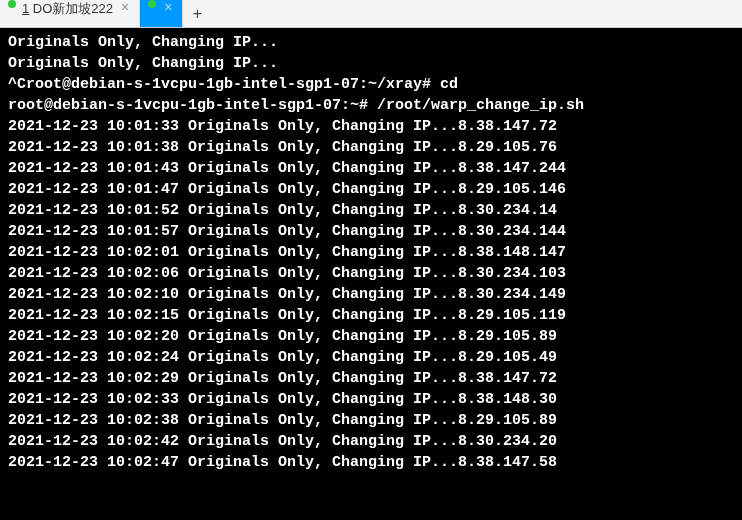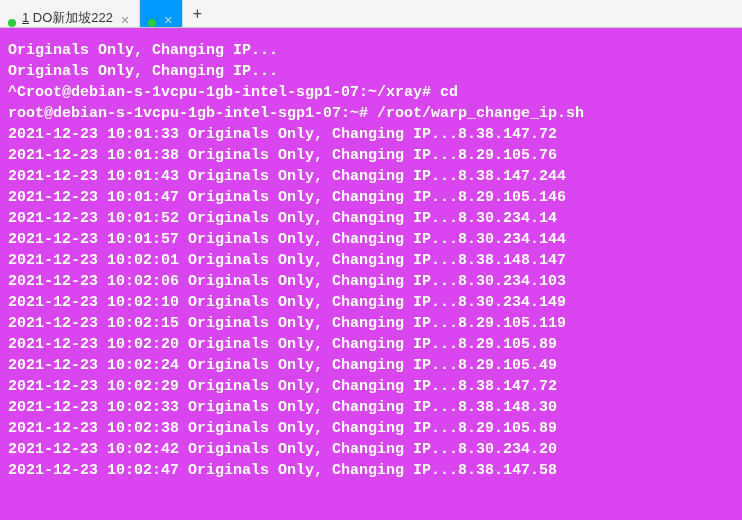--- a/index.html
+++ b/index.html
@@ -13,21 +13,21 @@
     }
     .tab-bar {
       height: 28px;
       background: #f5f5f5;
       display: flex;
       align-items: stretch;
       border-bottom: 1px solid #ccc;
     }
     .tab {
       display: flex;
-      align-items: flex-end;
+      align-items: flex-start;
       padding: 0 8px;
       border-right: 1px solid #ddd;
       cursor: pointer;
       gap: 6px;
     }
     .tab.inactive {
       background: #f5f5f5;
       color: #333;
     }
     .tab.active {
@@ -58,26 +58,26 @@
       width: 28px;
       display: flex;
       align-items: center;
       justify-content: center;
       cursor: pointer;
       color: #444;
       font-size: 16px;
       border-right: none;
     }
     .terminal {
-      background: #d946ef;
+      background: #000000;
       color: #fff;
       font-family: "Consolas", "Courier New", monospace;
       font-size: 15px;
       line-height: 1.4;
-      padding: 12px 8px;
+      padding: 4px 8px;
       height: calc(520px - 28px);
       white-space: pre;
       overflow: hidden;
       font-weight: bold;
     }
   </style>
 </head>
 <body>
 
 <div class="tab-bar">

